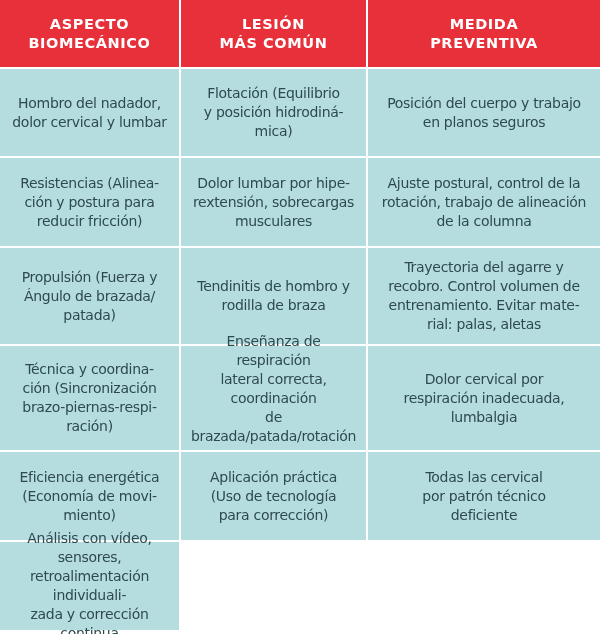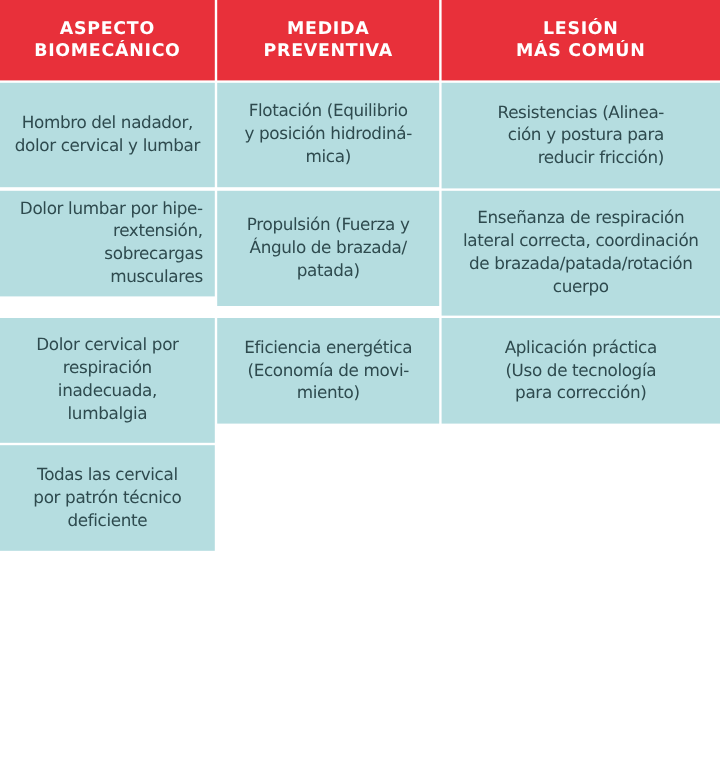--- a/index.html
+++ b/index.html
@@ -46,65 +46,83 @@
       justify-content: center;
       text-align: center;
       font-size: 14px;
       line-height: 19px;
       padding: 0 10px;
       box-sizing: border-box;
       white-space: pre-line;
       letter-spacing: -0.3px;
     }
     .r1 { height: 87px; }
-    .r2 { height: 88px; text-align: right; }
+    .r2 { height: 88px; }
     .r3 { height: 96px; }
     .r4 { height: 104px; }
     .r5 { height: 88px; }
     .r6 { height: 88px; }
   </style>
 </head>
 <body>
 
 <div class="table">
   <div class="hcell">ASPECTO
 BIOMECÁNICO</div>
+  <div class="hcell">LESIÓN
+MÁS COMÚN</div>
   <div class="hcell">MEDIDA
 PREVENTIVA</div>
-  <div class="hcell">LESIÓN
-MÁS COMÚN</div>
 
   <div class="cell r1">Hombro del nadador,
 dolor cervical y lumbar</div>
   <div class="cell r1">Flotación (Equilibrio
 y posición hidrodiná-
 mica)</div>
+  <div class="cell r1">Posición del cuerpo y trabajo
+en planos seguros</div>
 
   <div class="cell r2">Resistencias (Alinea-
 ción y postura para
 reducir fricción)</div>
   <div class="cell r2">Dolor lumbar por hipe-
 rextensión, sobrecargas
 musculares</div>
+  <div class="cell r2">Ajuste postural, control de la
+rotación, trabajo de alineación
+de la columna</div>
 
   <div class="cell r3">Propulsión (Fuerza y
 Ángulo de brazada/
 patada)</div>
+  <div class="cell r3">Tendinitis de hombro y
+rodilla de braza</div>
+  <div class="cell r3">Trayectoria del agarre y
+recobro. Control volumen de
+entrenamiento. Evitar mate-
+rial: palas, aletas</div>
 
+  <div class="cell r4">Técnica y coordina-
+ción (Sincronización
+brazo-piernas-respi-
+ración)</div>
   <div class="cell r4">Enseñanza de respiración
 lateral correcta, coordinación
 de brazada/patada/rotación
 cuerpo</div>
   <div class="cell r4">Dolor cervical por
 respiración inadecuada,
 lumbalgia</div>
 
   <div class="cell r5">Eficiencia energética
 (Economía de movi-
 miento)</div>
 
   <div class="cell r6">Aplicación práctica
 (Uso de tecnología
 para corrección)</div>
   <div class="cell r6">Todas las cervical
 por patrón técnico
 deficiente</div>
+  <div class="cell r6">Análisis con vídeo, sensores,
+retroalimentación individuali-
+zada y corrección continua</div>
 </div>
 
 </body></html>

